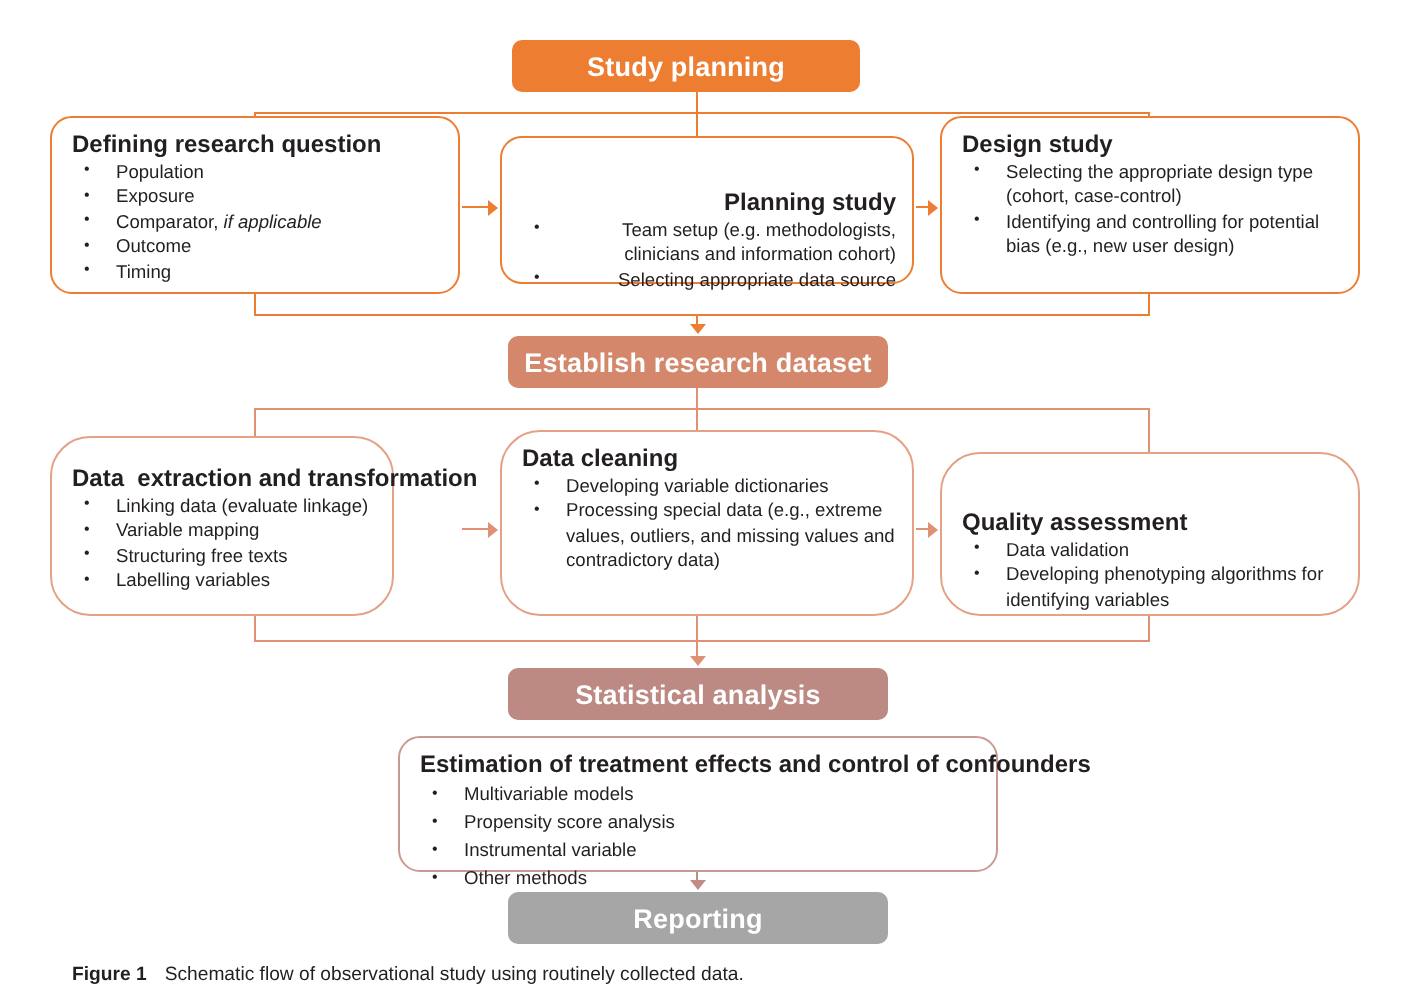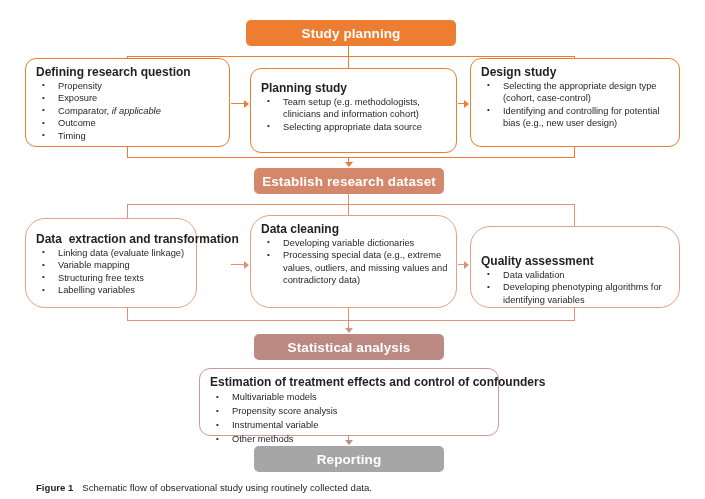--- a/index.html
+++ b/index.html
@@ -17,21 +17,21 @@
   .banner{
     position:absolute;
     border-radius:5px;
     color:#ffffff;
     font-size:13.5px;
     font-weight:bold;
     letter-spacing:.1px;
     display:flex;align-items:center;justify-content:center;
     box-sizing:border-box;
   }
-  .banner.b-plan{left:246px;top:20px;width:210px;height:26px;background:#ED7D31;}
+  .banner.b-plan{left:256px;top:20px;width:174px;height:26px;background:#ED7D31;}
   .banner.b-dataset{left:254px;top:168px;width:190px;height:26px;background:#D4876A;}
   .banner.b-stats{left:254px;top:334px;width:190px;height:26px;background:#BC8983;}
   .banner.b-report{left:254px;top:446px;width:190px;height:26px;background:#A6A6A6;}
 
   
   .box{
     position:absolute;
     box-sizing:border-box;
     border:1px solid #ED7D31;
     border-radius:11px;
@@ -60,21 +60,21 @@
   .box li:before{
     content:"\2022";
     position:absolute;
     left:6px;top:-0.5px;
     font-size:8px;
   }
   .box li i{font-style:italic;}
 
   
   #box-defining   {left:25px; top:58px;  width:205px; height:89px;}
-  #box-planning   {left:250px;top:68px;  width:207px; height:85px;  padding-top:13px;}
+  #box-planning   {left:250px;top:68px;  width:207px; height:74px;  padding-top:26px;text-align:right;}
   #box-design     {left:470px;top:58px;  width:210px; height:89px;}
 
   #box-extraction {left:25px; top:218px; width:172px; height:90px; padding-top:14px;}
   #box-cleaning   {left:250px;top:215px; width:207px; height:93px;}
   #box-quality    {left:470px;top:226px; width:210px; height:82px; padding-top:28px;}
 
   #box-estimation {left:199px;top:368px; width:300px; height:68px;}
   #box-estimation li{line-height:14px;}
   #box-estimation .hd{line-height:13px;}
 
@@ -120,21 +120,21 @@
 
   <div class="ln v" style="left:348px;top:46px;height:10px;"></div>
   <div class="ln h" style="left:127px;top:56px;width:448px;"></div>
   <div class="ln v" style="left:127px;top:56px;height:5px;"></div>
   <div class="ln v" style="left:348px;top:56px;height:13px;"></div>
   <div class="ln v" style="left:574px;top:56px;height:5px;"></div>
 
   <div class="box" id="box-defining">
     <div class="hd">Defining research question</div>
     <ul>
-      <li><span>Propensity</span></li>
+      <li><span>Population</span></li>
       <li><span>Exposure</span></li>
       <li><span>Comparator, </span><i>if applicable</i></li>
       <li><span>Outcome</span></li>
       <li><span>Timing</span></li>
     </ul>
   </div>
 
   <div class="box" id="box-planning">
     <div class="hd">Planning study</div>
     <ul>

